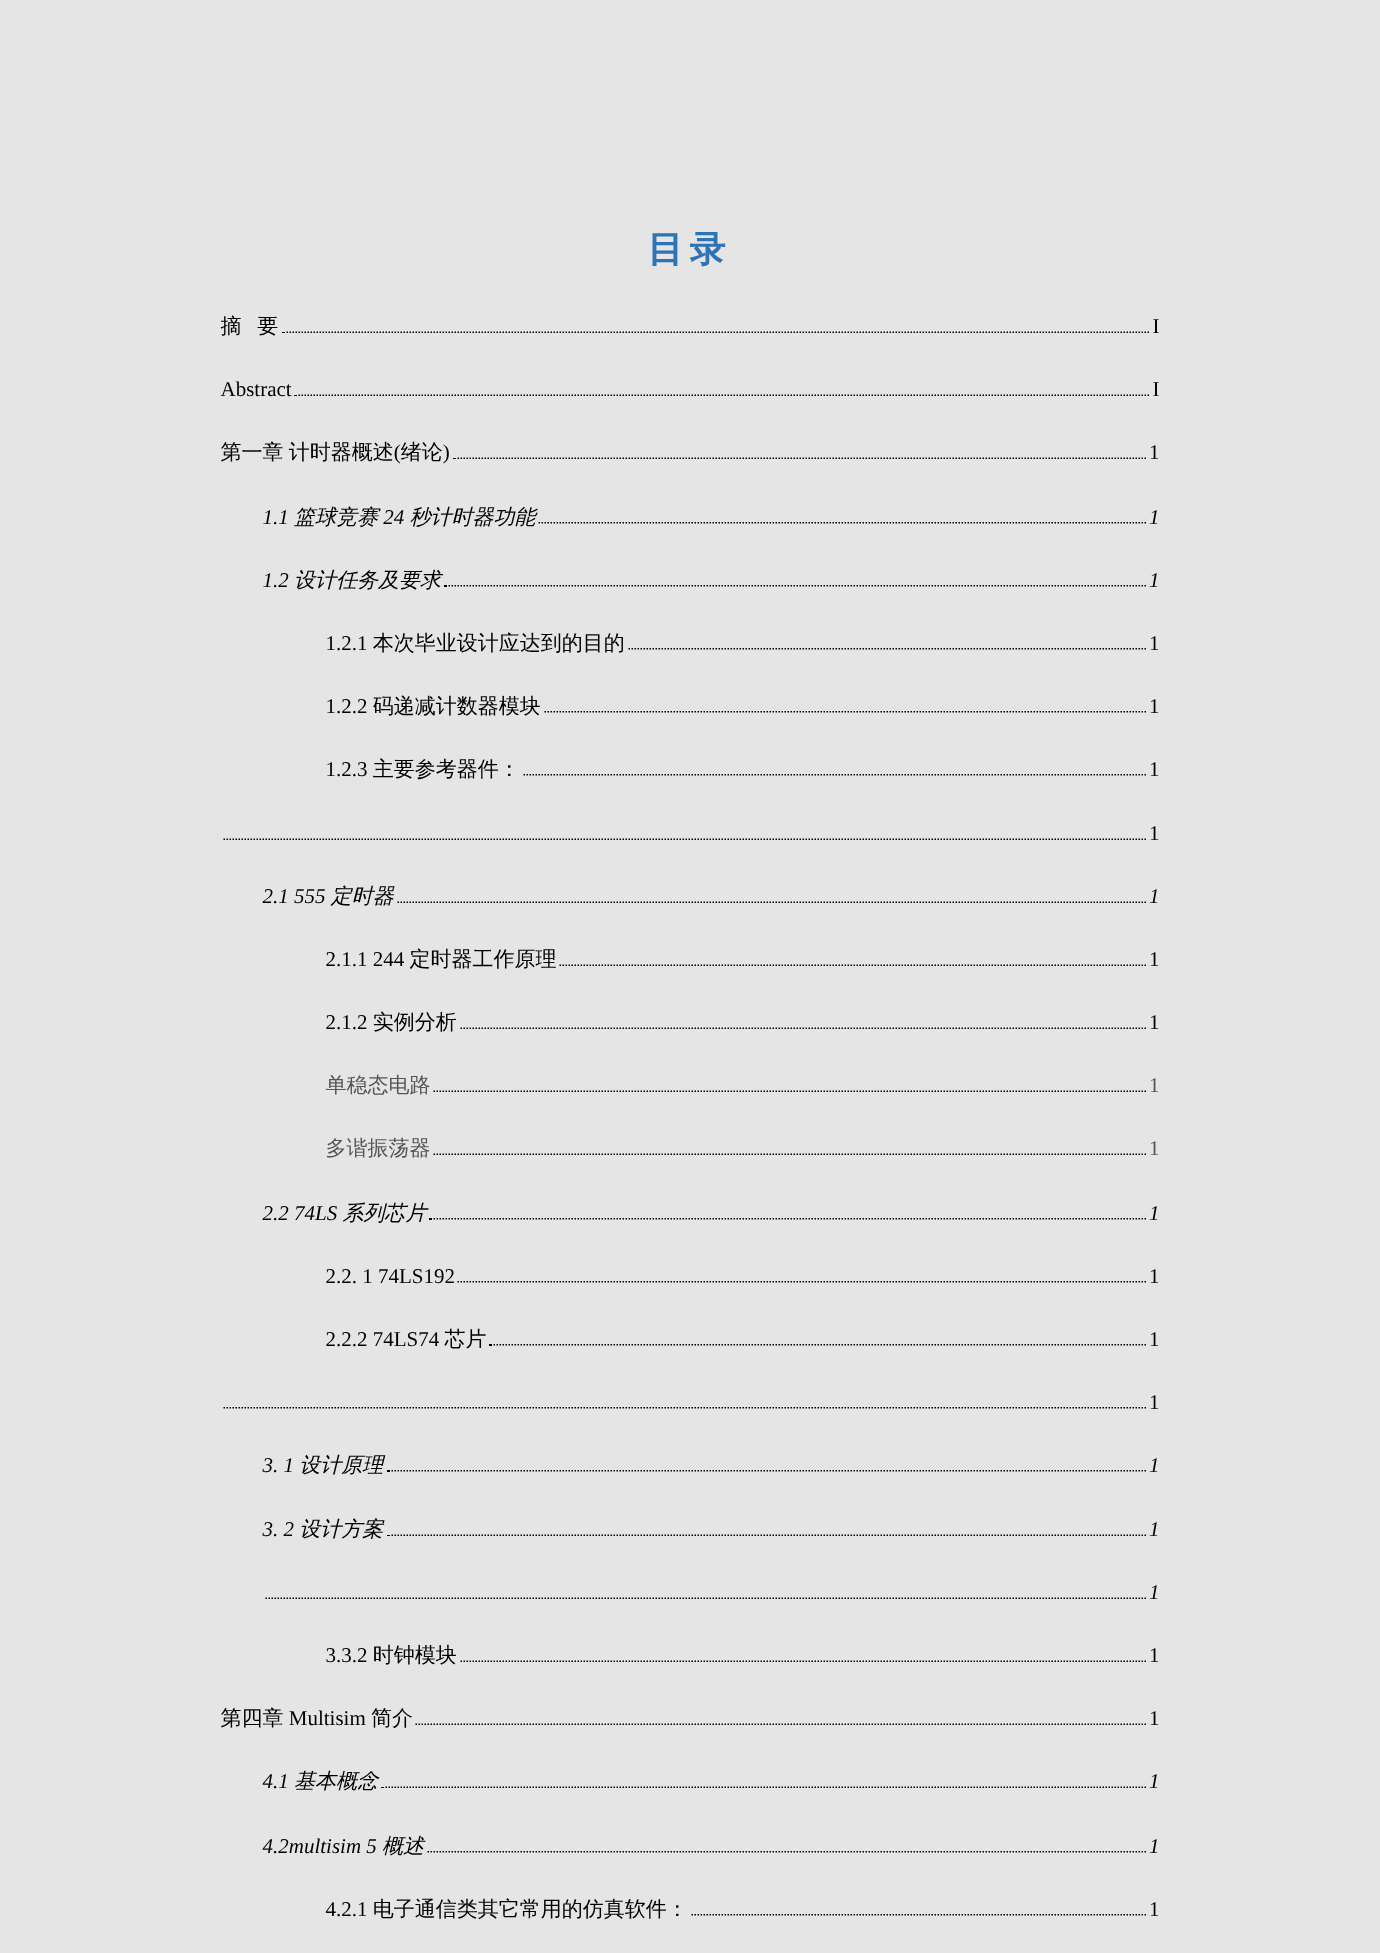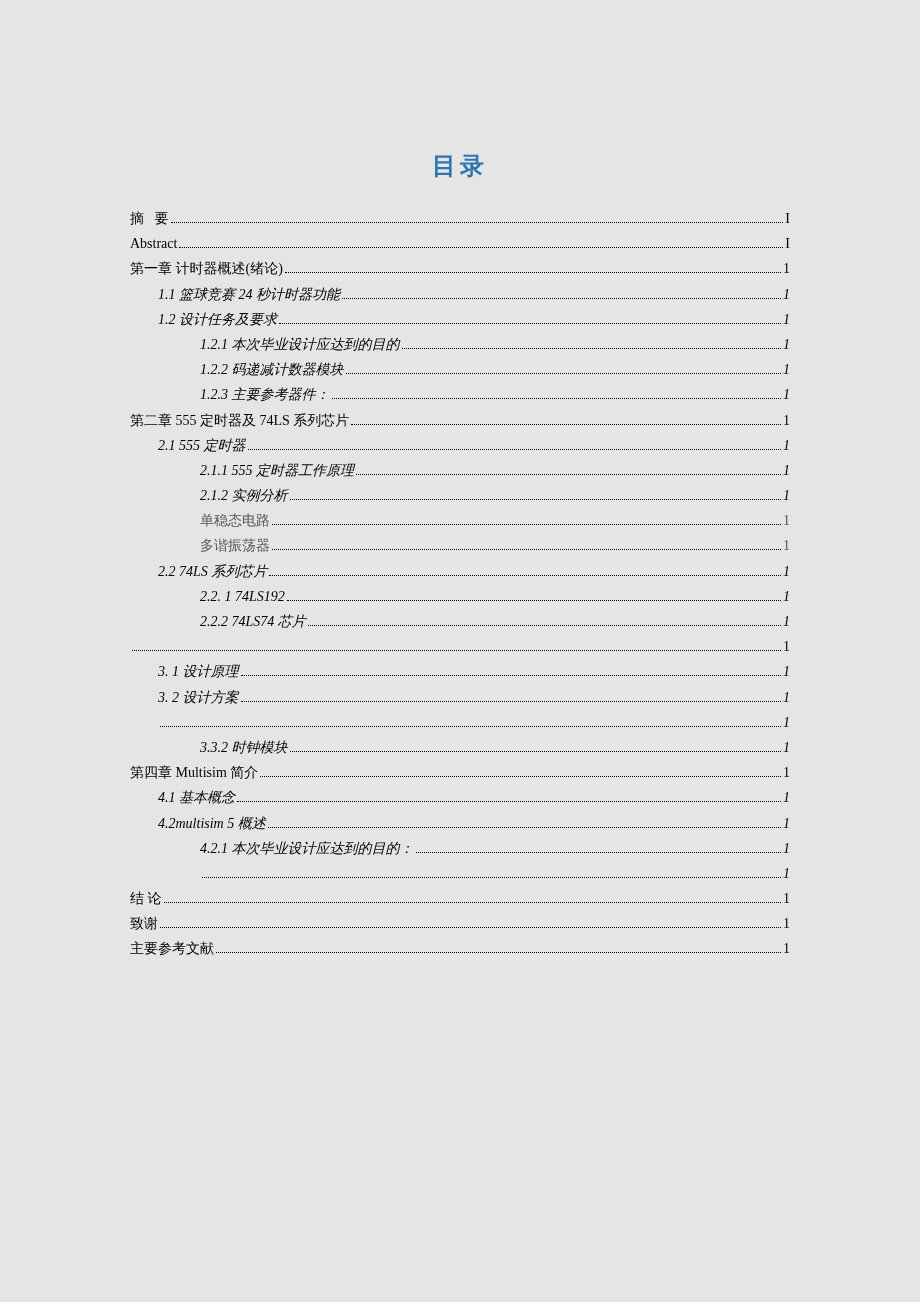--- a/index.html
+++ b/index.html
@@ -25,42 +25,42 @@
     margin-bottom: 24px;
     font-family: "SimSun", "宋体", serif;
   }
   .toc {
     font-size: 14px;
     line-height: 1.8;
   }
   .toc-row {
     display: flex;
     align-items: baseline;
-    margin: 0;
+    margin: 17px;
     white-space: nowrap;
     justify-content: space-between;
   }
   .toc-label {
     flex: 0 0 auto;
     white-space: pre;
   }
   .toc-dots {
     flex: 1 1 auto;
     border-bottom: 1px dotted #000;
     margin: 0 2px 3px 2px;
     height: 0.45em;
     min-width: 8px;
   }
   .toc-page {
     flex: 0 0 auto;
     white-space: pre;
   }
   .indent-0 { padding-left: 0; }
   .indent-1 { padding-left: 28px; font-style: italic; }
-  .indent-2 { padding-left: 70px; font-style: italic; }
+  .indent-2 { padding-left: 70px; }
   .indent-2b { padding-left: 70px; color: #555; }
   .gray { color: #555; }
 </style>
 </head>
 <body>
 
 <div class="page">
   <div class="title">目录</div>
   <div class="toc" id="toc-container">
       <div class="toc-row indent-0">
@@ -97,31 +97,30 @@
         <span class="toc-label">1.2.2 码递减计数器模块</span>
         <span class="toc-dots"></span>
         <span class="toc-page">1</span>
       </div>
       <div class="toc-row indent-2">
         <span class="toc-label">1.2.3 主要参考器件：</span>
         <span class="toc-dots"></span>
         <span class="toc-page">1</span>
       </div>
       <div class="toc-row indent-0">
-        <span class="toc-label">第二章 555 定时器及 74LS 系列芯片</span>
         <span class="toc-dots"></span>
         <span class="toc-page">1</span>
       </div>
       <div class="toc-row indent-1">
         <span class="toc-label">2.1 555 定时器</span>
         <span class="toc-dots"></span>
         <span class="toc-page">1</span>
       </div>
       <div class="toc-row indent-2">
-        <span class="toc-label">2.1.1 555 定时器工作原理</span>
+        <span class="toc-label">2.1.1 244 定时器工作原理</span>
         <span class="toc-dots"></span>
         <span class="toc-page">1</span>
       </div>
       <div class="toc-row indent-2">
         <span class="toc-label">2.1.2 实例分析</span>
         <span class="toc-dots"></span>
         <span class="toc-page">1</span>
       </div>
       <div class="toc-row indent-2b">
         <span class="toc-label gray">单稳态电路</span>
@@ -180,21 +179,21 @@
         <span class="toc-label">4.1 基本概念</span>
         <span class="toc-dots"></span>
         <span class="toc-page">1</span>
       </div>
       <div class="toc-row indent-1">
         <span class="toc-label">4.2multisim 5 概述</span>
         <span class="toc-dots"></span>
         <span class="toc-page">1</span>
       </div>
       <div class="toc-row indent-2">
-        <span class="toc-label">4.2.1 本次毕业设计应达到的目的：</span>
+        <span class="toc-label">4.2.1 电子通信类其它常用的仿真软件：</span>
         <span class="toc-dots"></span>
         <span class="toc-page">1</span>
       </div>
       <div class="toc-row indent-2">
         <span class="toc-dots"></span>
         <span class="toc-page">1</span>
       </div>
       <div class="toc-row indent-0">
         <span class="toc-label">结 论</span>
         <span class="toc-dots"></span>

